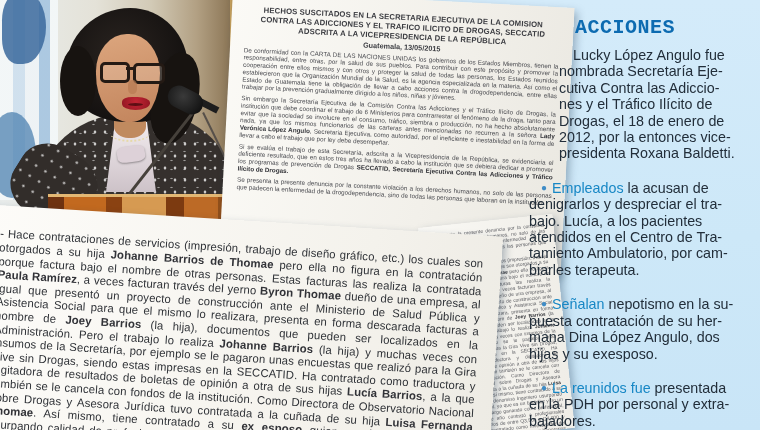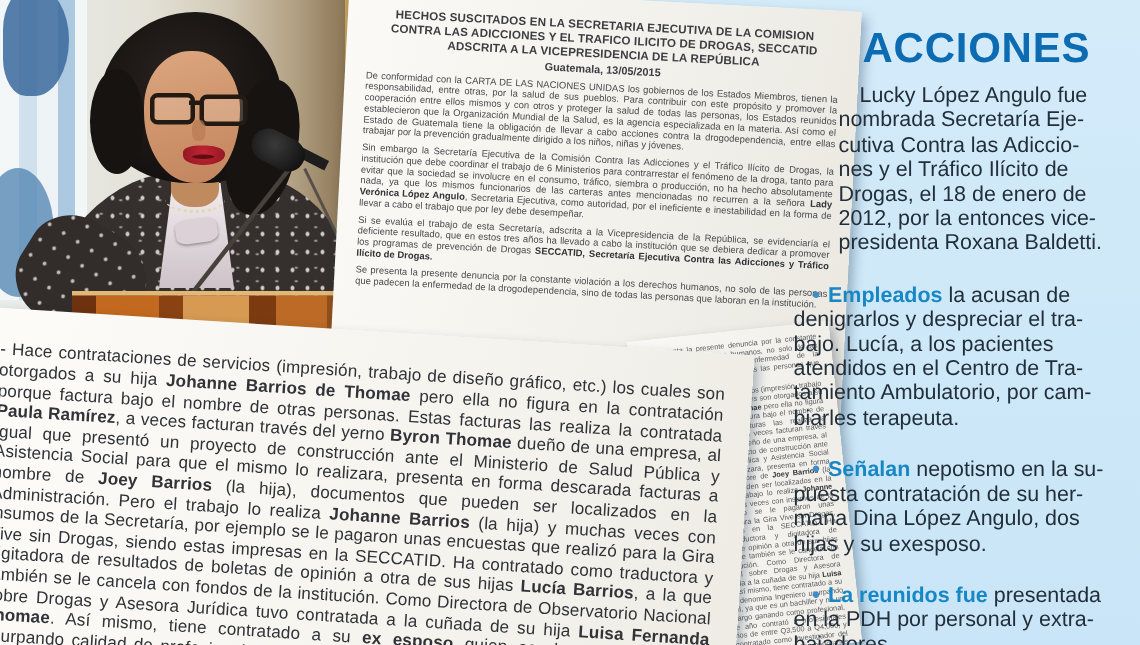--- a/index.html
+++ b/index.html
@@ -59,28 +59,28 @@
   .bseg{font-weight:bold;color:#323338;}
   .sheet-b{left:418px;top:228px;width:135px;height:215px;transform:rotate(-6deg);transform-origin:0 0;z-index:3;
     background:linear-gradient(95deg,#faf9f5,#efede7);padding:7px 9px;box-sizing:border-box;}
   .sheet-b .doc-p{font-size:9.8px;line-height:1.18;color:#5a5b60;margin-bottom:5px;}
   .sheet-c{left:-18px;top:204px;width:522px;height:256px;transform:rotate(3.6deg);transform-origin:0 0;z-index:4;
     background:linear-gradient(100deg,#fdfcf9,#f4f2ec 70%,#edebe4);padding:11px 18px 8px 20px;box-sizing:border-box;}
   .excerpt-p{font-size:11.4px;line-height:13.6px;text-align:justify;color:#2f3237;letter-spacing:.1px;}
 
   
   .sidebar{position:absolute;left:525px;top:16px;width:233px;z-index:5;color:#222e3a;}
-  .sb-title{font-family:Liberation Sans, sans-serif;font-weight:bold;font-size:28px;
+  .sb-title{font-family:Liberation Mono, monospace;font-weight:bold;font-size:20px;
     color:#0d6bb1;margin:0 0 8px;padding-left:50px;letter-spacing:.5px;}
   .sb-p{font-size:14.3px;line-height:16.4px;margin:4px;}
   .lines{white-space:pre-line;}
   .intro{padding-left:30px;text-indent:14px;margin-bottom:0;}
   .bullet{margin-top:18px;text-indent:12px;}
   .dot{color:#3f8cc6;font-size:10px;vertical-align:2px;margin-right:1px;}
-  .lead{color:#1787c5;font-weight:bold;}
+  .lead{color:#1787c5;font-weight:normal;}
 </style>
 </head>
 <body>
 
 <div class="stage">
 
   <div class="photo">
     <div class="ph-bg"></div>
     <div class="flags"></div>
     <div class="flag-blob1"></div>

